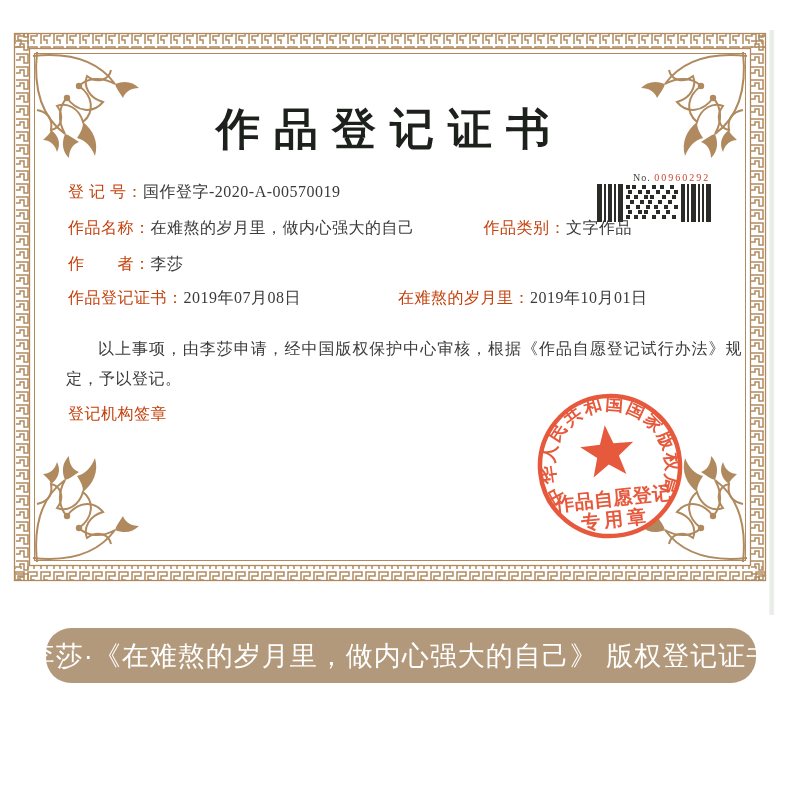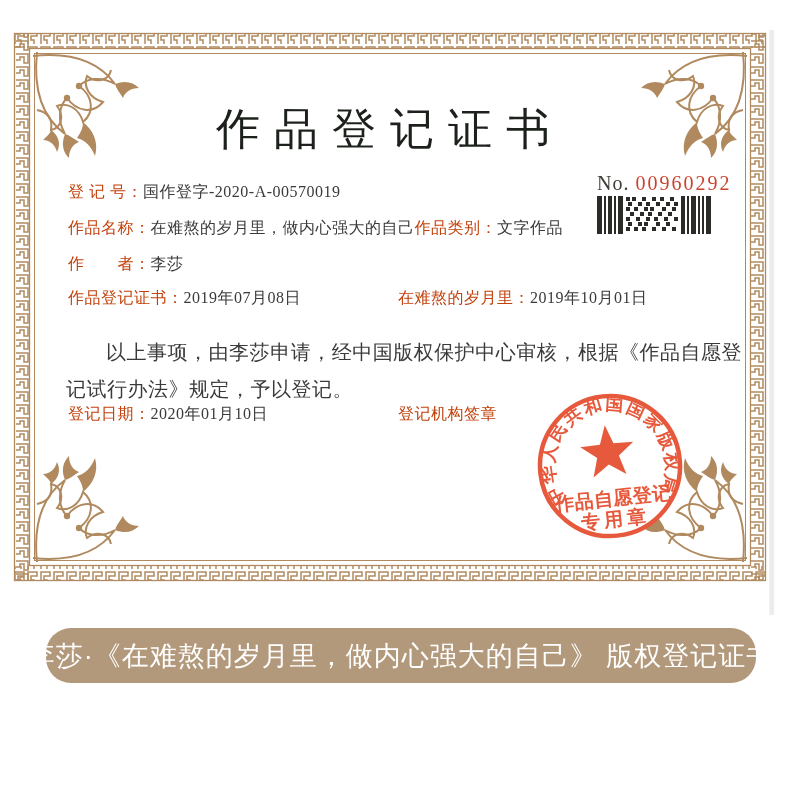--- a/index.html
+++ b/index.html
@@ -2,36 +2,36 @@
 <html><head>
 <meta charset="utf-8">
 <style>
   html,body{margin:0;padding:0;background:#ffffff;}
   .page{position:relative;width:800px;height:800px;background:#ffffff;overflow:hidden;
         font-family:"Liberation Serif","DejaVu Serif",serif;}
   .paper-edge{position:absolute;left:769px;top:30px;width:6px;height:585px;
         background:linear-gradient(90deg,#eef1ec,#dfe5df 60%,#ffffff);opacity:.8;}
   .border-svg{position:absolute;left:0;top:0;}
   .cert-title{position:absolute;left:14px;top:100px;width:752px;text-align:center;
-        font-size:44px;font-weight:normal;color:#1c211c;letter-spacing:14px;margin:0;}
+        font-size:44px;font-weight:bold;color:#1c211c;letter-spacing:14px;margin:0;}
   .row{position:absolute;left:68px;right:64px;display:flex;font-size:16px;color:#3a3a3a;
         letter-spacing:.5px;}
   .row .left{flex:0 0 330px;}
   .row .right{flex:1;}
   .lbl{color:#c2410c;}
   .val{color:#3a3a3a;}
   .r-regno{top:182px;}
-  .r-name{top:218px;}
+  .r-name{top:218px;gap:40px;}
   .r-author{top:254px;justify-content:space-between;}
   .r-dates{top:288px;}
   .r-regdate{top:404px;}
-  .statement{position:absolute;left:66px;top:334px;width:676px;margin:0;font-size:20px;
+  .statement{position:absolute;left:66px;top:334px;width:676px;margin:0;font-size:16px;
         color:#3a3a3a;line-height:1.85;text-indent:2em;letter-spacing:.5px;text-align:justify;}
   .no-block{position:absolute;left:597px;top:172px;width:118px;}
-  .no-line{font-size:20px;color:#3b4036;letter-spacing:1px;white-space:nowrap;}
+  .no-line{font-size:10px;color:#3b4036;letter-spacing:1px;white-space:nowrap;margin-left:36px;}
   .no-line .no-num{color:#c94430;letter-spacing:2px;}
   .barcode{display:block;margin-top:1px;}
   .seal-svg{position:absolute;left:510px;top:366px;}
   .footer-line{position:absolute;left:14px;top:524px;width:752px;text-align:center;
         font-size:15.5px;color:#343434;letter-spacing:1.5px;}
   .caption-pill{position:absolute;left:46px;top:628px;width:710px;height:55px;
         border-radius:25px;background:#b3997b;display:flex;align-items:center;justify-content:center;}
   .caption-pill span{font-family:"Liberation Sans","DejaVu Sans",sans-serif;font-size:27px;
         color:#ffffff;letter-spacing:1px;white-space:nowrap;}
 </style>
@@ -147,21 +147,21 @@
   <div class="row r-regno">
     <div class="left">
       <span class="lbl">登 记 号：</span><span class="val">国作登字-2020-A-00570019</span>
     </div>
   </div>
 
   <div class="row r-name">
     <div class="left" style="flex-basis:330px;white-space:nowrap;">
       <span class="lbl">作品名称：</span><span class="val">在难熬的岁月里，做内心强大的自己</span>
     </div>
-    <div class="right" style="white-space:nowrap;">
+    <div class="right" style="white-space:nowrap;margin-left:29px;">
       <span class="lbl">作品类别：</span><span class="val">文字作品</span>
     </div>
   </div>
 
   <div class="row r-author">
     <div class="left">
       <span class="lbl">作　　者：</span><span class="val">李莎</span>
     </div>
   </div>
 
@@ -170,23 +170,20 @@
       <span class="lbl">作品登记证书：</span><span class="val">2019年07月08日</span>
     </div>
     <div class="right">
       <span class="lbl">在难熬的岁月里：</span><span class="val">2019年10月01日</span>
     </div>
   </div>
 
   <p class="statement">以上事项，由李莎申请，经中国版权保护中心审核，根据《作品自愿登记试行办法》规定，予以登记。</p>
 
   <div class="row r-regdate">
-    <div class="left">
-      <span class="lbl">登记日期：</span><span class="val">2020年01月10日</span>
-    </div>
     <div class="right">
       <span class="lbl">登记机构签章</span>
     </div>
   </div>
 
   <svg class="seal-svg" width="200" height="200" viewBox="0 0 200 200">
     <g transform="rotate(-6 100 100)" fill="#e7593c" stroke="none" font-family="'Liberation Serif','DejaVu Serif',serif" font-weight="bold">
       <circle cx="100" cy="100" r="70" fill="none" stroke="#e7593c" stroke-width="4.5"></circle>
       <polygon points="99,59 105.8,77.7 125.6,78.3 109.9,90.6 115.5,109.7 99,98.5 82.5,109.7 88.1,90.6 72.4,78.3 92.2,77.7"></polygon>
       <path id="sealArc" d="M52.5 129.7 A56 56 0 1 1 147.5 129.7" fill="none"></path>

